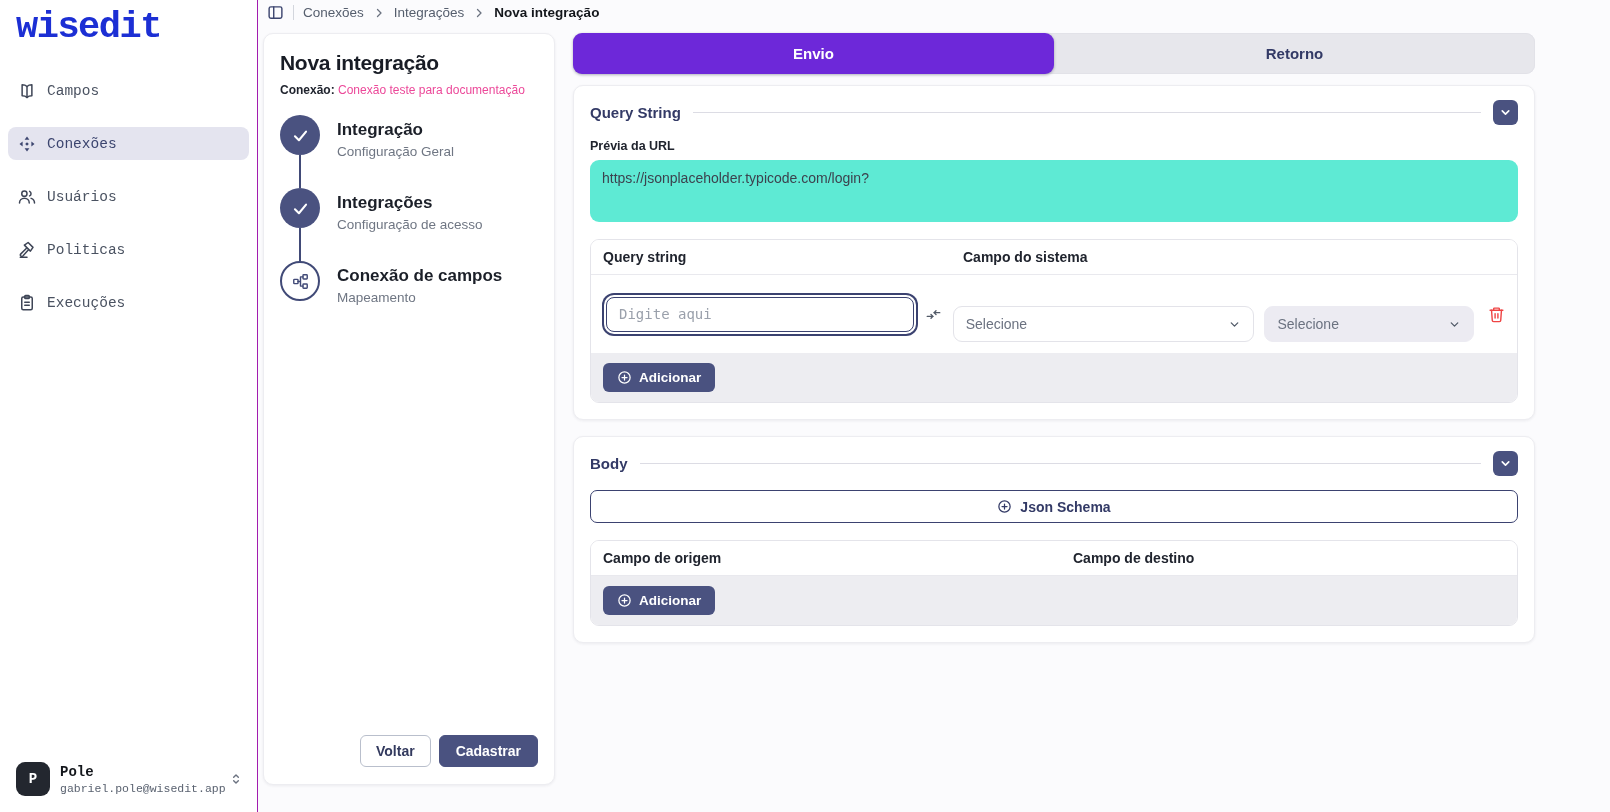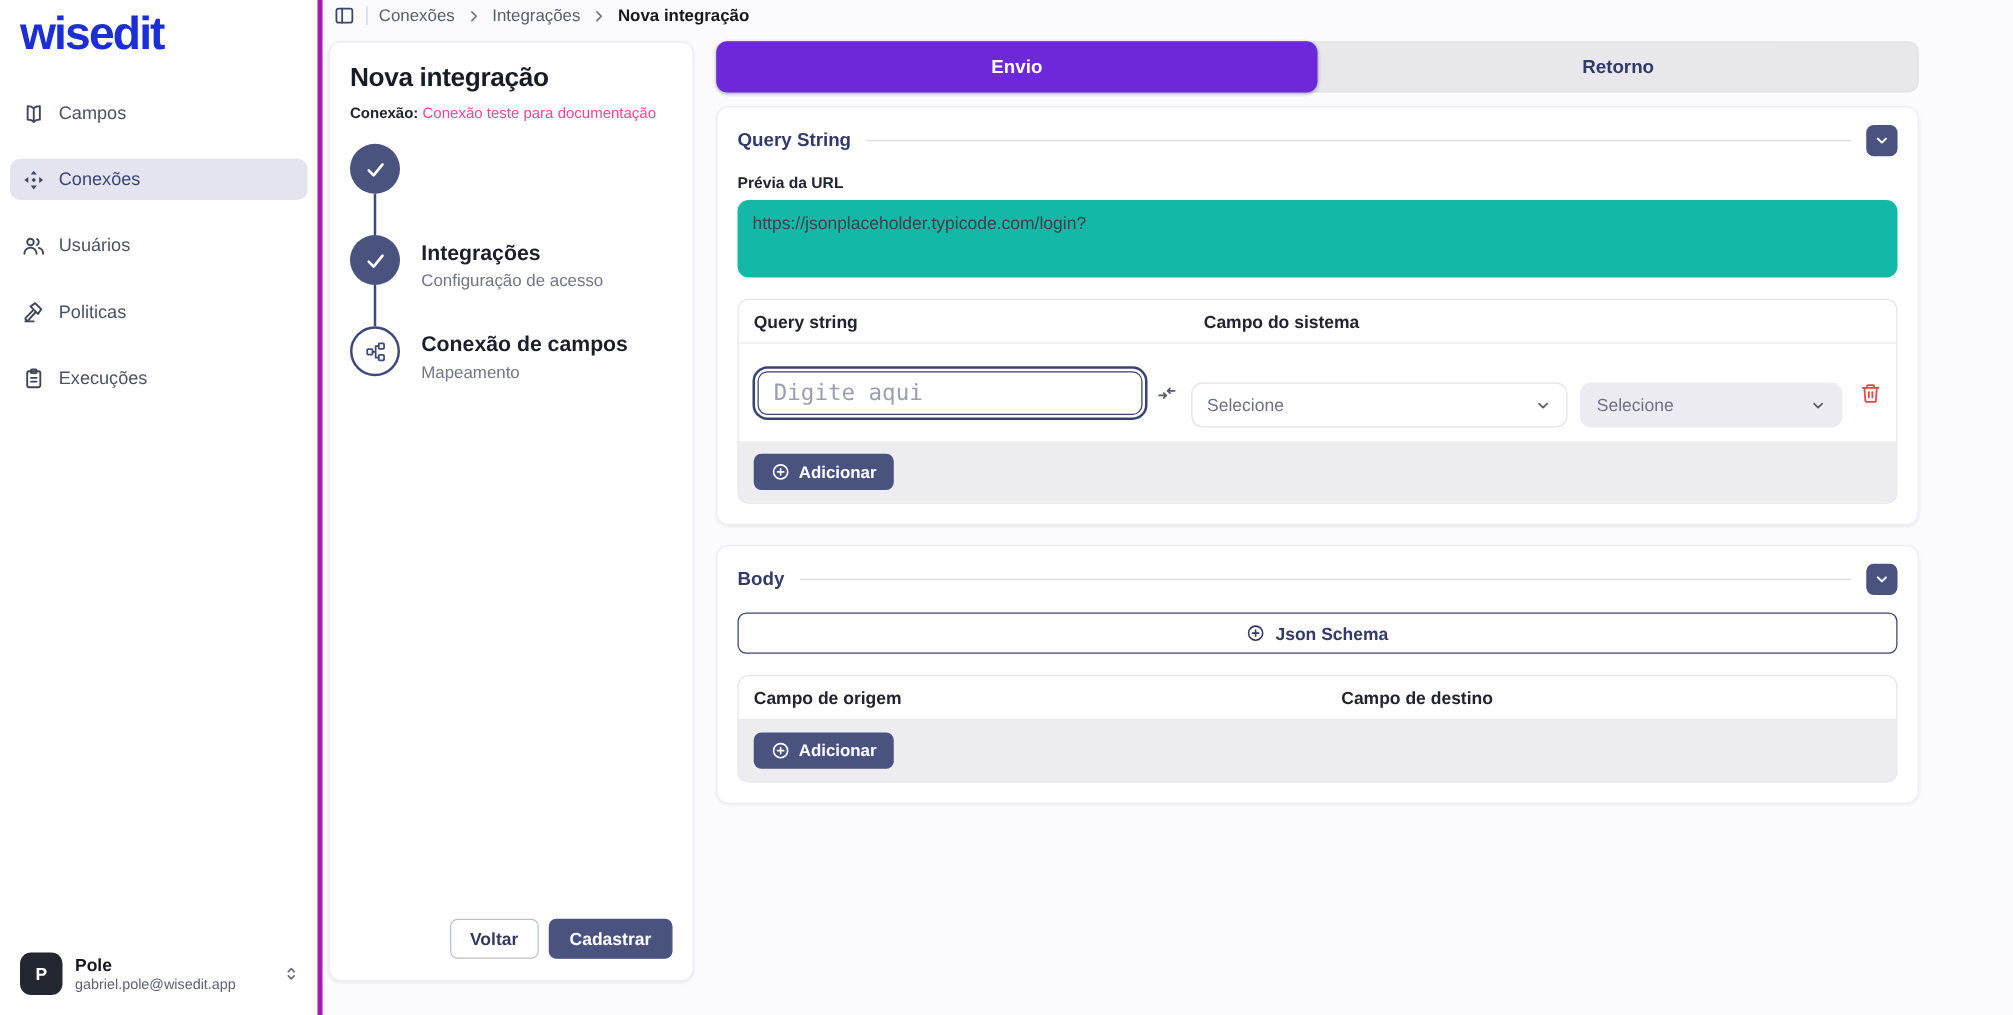--- a/index.html
+++ b/index.html
@@ -9,22 +9,22 @@
     background:#fbfbfd;
     color:#1f2937;
     position:relative;
     overflow:hidden;
   }
   svg { display:block; }
 
   
   .sidebar {
     position:absolute; left:0; top:0; bottom:0; width:258px;
-    background:#ffffff; border-right:4px solid #a21caf;
-    display:flex; flex-direction:column;
+    background:#ffffff; border-right:1px solid #a21caf;
+    display:flex; flex-direction:column;font-family:Liberation Mono, monospace;
   }
   .logo {
     font-size:37px; font-weight:800; letter-spacing:-1.5px;
     color:#1c2fd4; padding:6px 14px 10px 16px;
   }
   .nav { padding:16px 8px 0 8px; display:flex; flex-direction:column; gap:20px; }
   .nav-item {
     display:flex; align-items:center; gap:11px;
     height:33px; padding:0 10px; border-radius:8px;
     font-size:14.5px; color:#4a5261; cursor:pointer;
@@ -115,36 +115,36 @@
   .section-card { margin-top:11px; padding:14px 16px 16px 16px; }
   .section-head { display:flex; align-items:center; gap:12px; }
   .section-title { font-size:15px; font-weight:700; color:#333a66; white-space:nowrap; }
   .section-line { flex:1; height:1.5px; background:#dcdce4; }
   .collapse-btn {
     width:25px; height:25px; border:none; border-radius:6px; background:#4a5280;
     color:#fff; display:flex; align-items:center; justify-content:center; cursor:pointer;
   }
   .field-label { margin-top:14px; font-size:12.5px; font-weight:700; color:#20242e; }
   .url-preview {
-    margin-top:7px; background:#14b8a6; border-radius:9px; height:62px;
+    margin-top:7px; background:#5eead4; border-radius:9px; height:62px;
     padding:10px 12px; font-size:14px; color:#3c424e;
   }
 
   .inner-table { margin-top:17px; border:1px solid #e4e4ea; border-radius:9px; overflow:hidden; }
   .it-header {
     display:flex; background:#fff; border-bottom:1px solid #e9e9ee;
     padding:9px 12px; font-size:14px; font-weight:700; color:#20242e;
   }
   .it-header .c1 { width:360px; }
   .it-row { display:flex; align-items:center; background:#fff; padding:11px 12px; gap:10px; }
   .qs-input {
     width:316px; height:35px; border-radius:8px; padding:0 12px;
     border:1.5px solid #3b4270;
     box-shadow:0 0 0 2px #ffffff, 0 0 0 4px #3b4270;
-    font-family:"DejaVu Sans Mono", monospace; font-size:18px; color:#1f2937;
+    font-family:"DejaVu Sans Mono", monospace; font-size:14px; color:#1f2937;
     outline:none; margin-left:3px;
   }
   .qs-input::placeholder { color:#9aa0ab; }
   .swap-ic { color:#525a68; margin:0 2px; }
   .select {
     height:36px; border-radius:9px; display:flex; align-items:center;
     justify-content:space-between; padding:0 12px; font-size:14px; color:#6b7280;
     cursor:pointer;
     margin-top:20px;
   }
@@ -283,20 +283,24 @@
 
     <div class="steps">
       <div class="step">
         <div class="step-rail">
           <div class="step-circle done">
             <svg width="19" height="19" viewBox="0 0 24 24" fill="none" stroke="currentColor" stroke-width="2.6" stroke-linecap="round" stroke-linejoin="round">
                 <polyline points="5 13 10 18 19 7"></polyline>
               </svg>
           </div>
           <div class="step-connector"></div>
+        </div>
+        <div class="step-text">
+          <div class="step-title">Integração</div>
+          <div class="step-sub">Configuração Geral</div>
         </div>
       </div>
 
       <div class="step">
         <div class="step-rail">
           <div class="step-circle done">
             <svg width="19" height="19" viewBox="0 0 24 24" fill="none" stroke="currentColor" stroke-width="2.6" stroke-linecap="round" stroke-linejoin="round">
                 <polyline points="5 13 10 18 19 7"></polyline>
               </svg>
           </div>

